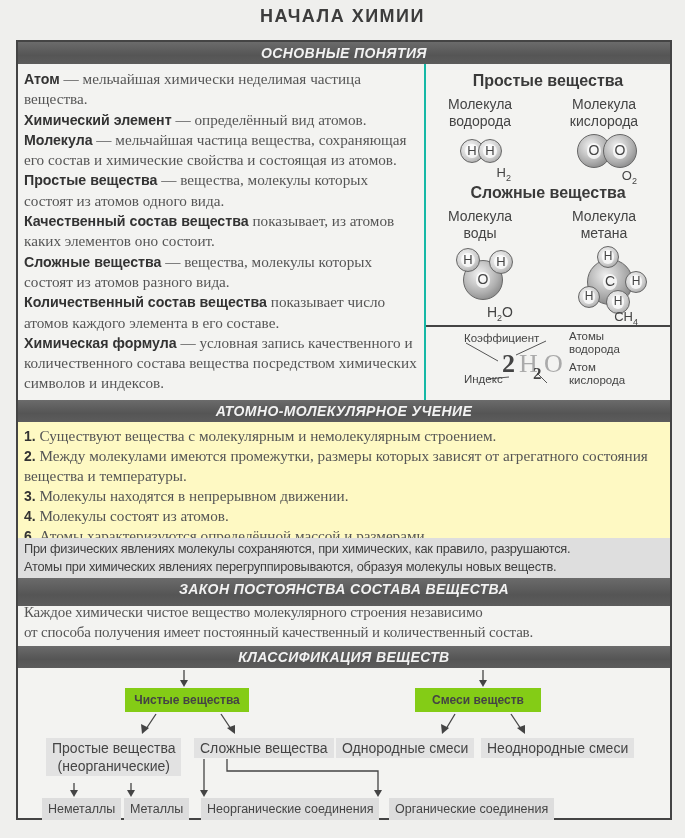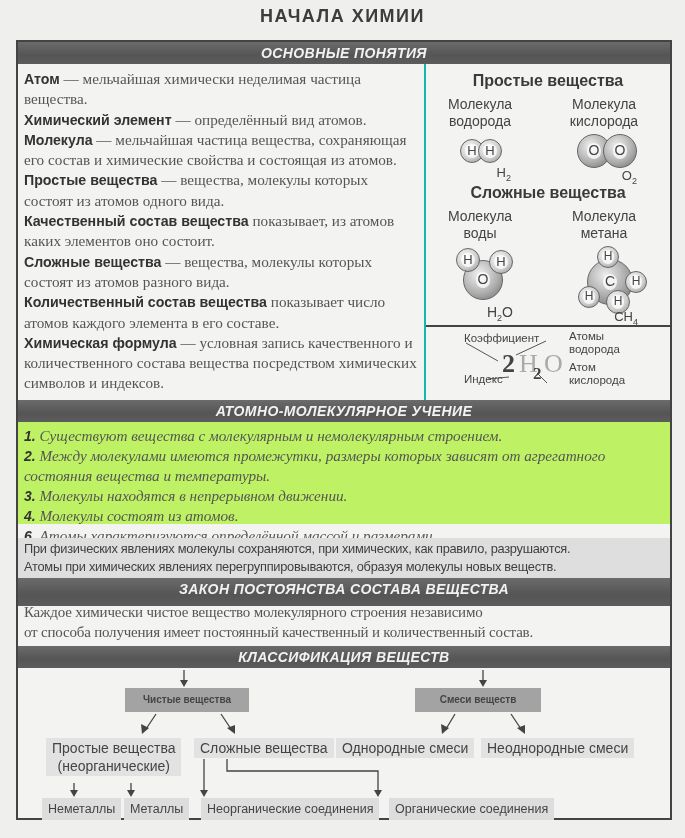--- a/index.html
+++ b/index.html
@@ -82,25 +82,24 @@
   .atom span { background: rgba(255,255,255,0.75); border-radius: 50%; padding: 0 2px; line-height: 1.1; }
 
   .fb-text {
     position: absolute; font-family: "Liberation Sans", sans-serif;
     font-size: 11.5px; line-height: 13px; color: #444;
   }
   .fb-big { position: absolute; font-family: "Liberation Serif", serif; font-weight: bold; color: #444; }
 
   
   .teaching {
-    position: absolute; left: 0; top: 380px; width: 100%; height: 102px;
+    position: absolute; left: 0; top: 380px; width: 100%; height: 116px;
     padding: 4px 6px 0 6px;
     font-size: 15.2px; line-height: 19.2px; color: #555;
-    background: #bef264;
-    font-style: italic;
+    background: #fef9c3;
   }
   .teaching b { font-family: "Liberation Sans", sans-serif; color: #333; font-size: 14px; }
   .note {
     position: absolute; left: 0; top: 496px; width: 100%; height: 40px;
     background: #dedede;
     padding: 2px 6px 0 6px;
     font-family: "Liberation Sans", sans-serif; font-size: 12.8px; line-height: 18px;
     color: #3f3f3f;
     letter-spacing: -0.25px;
   }
@@ -111,21 +110,21 @@
     letter-spacing: -0.2px;
   }
 
   
   .cls { position: absolute; left: 0; top: 626px; width: 100%; height: 152px; }
   .node {
     position: absolute; background: #dcdcdc;
     font-family: "Liberation Sans", sans-serif; color: #444;
     text-align: center; white-space: nowrap;
   }
-  .node.main { background: #a3a3a3; font-weight: bold; font-size: 10px; height: 24px; line-height: 24px; }
+  .node.main { background: #84cc16; font-weight: bold; font-size: 12px; height: 24px; line-height: 24px; }
   .node.sub { font-size: 14px; line-height: 18px; padding: 1px 6px; background: #e2e2e2; }
   .node.leaf { font-size: 12.5px; height: 22px; line-height: 22px; padding: 0 6px; background: #dddddd; }
   svg.arrows { position: absolute; left: 0; top: 0; width: 100%; height: 100%; pointer-events: none; }
 </style>
 </head>
 <body>
 
 <div class="page-title">НАЧАЛА ХИМИИ</div>
 
 <div class="frame">

